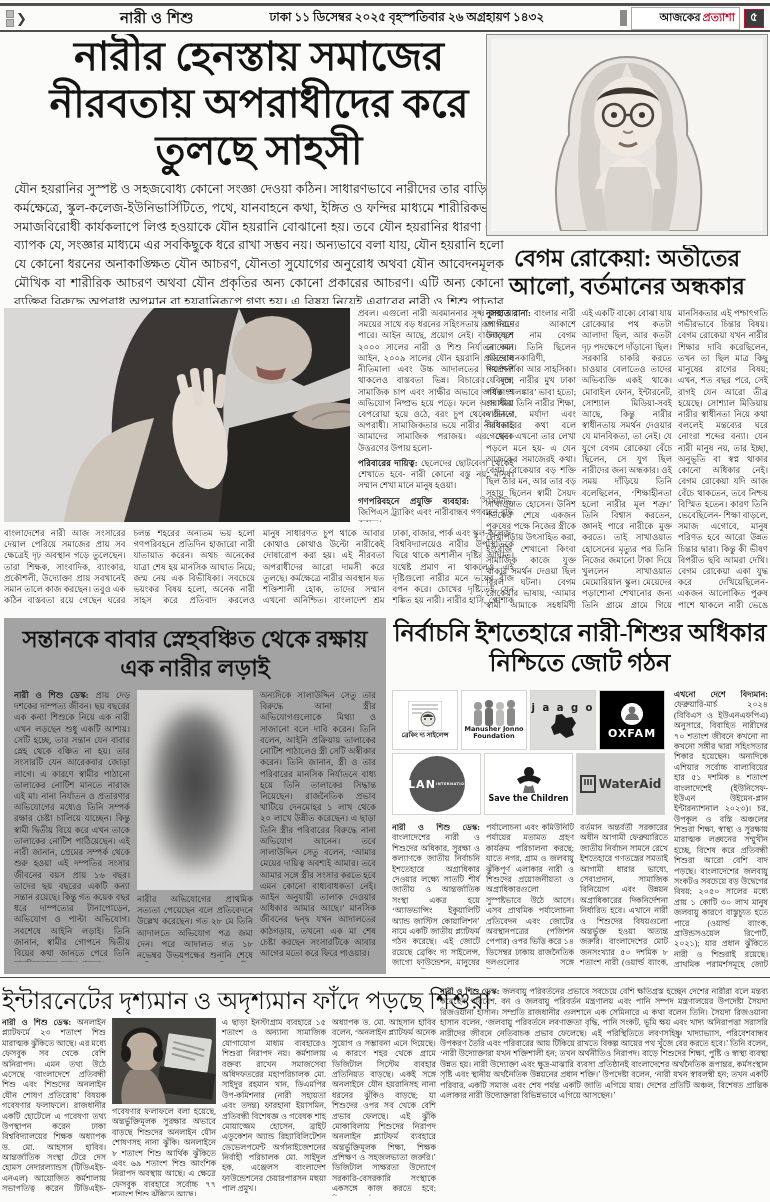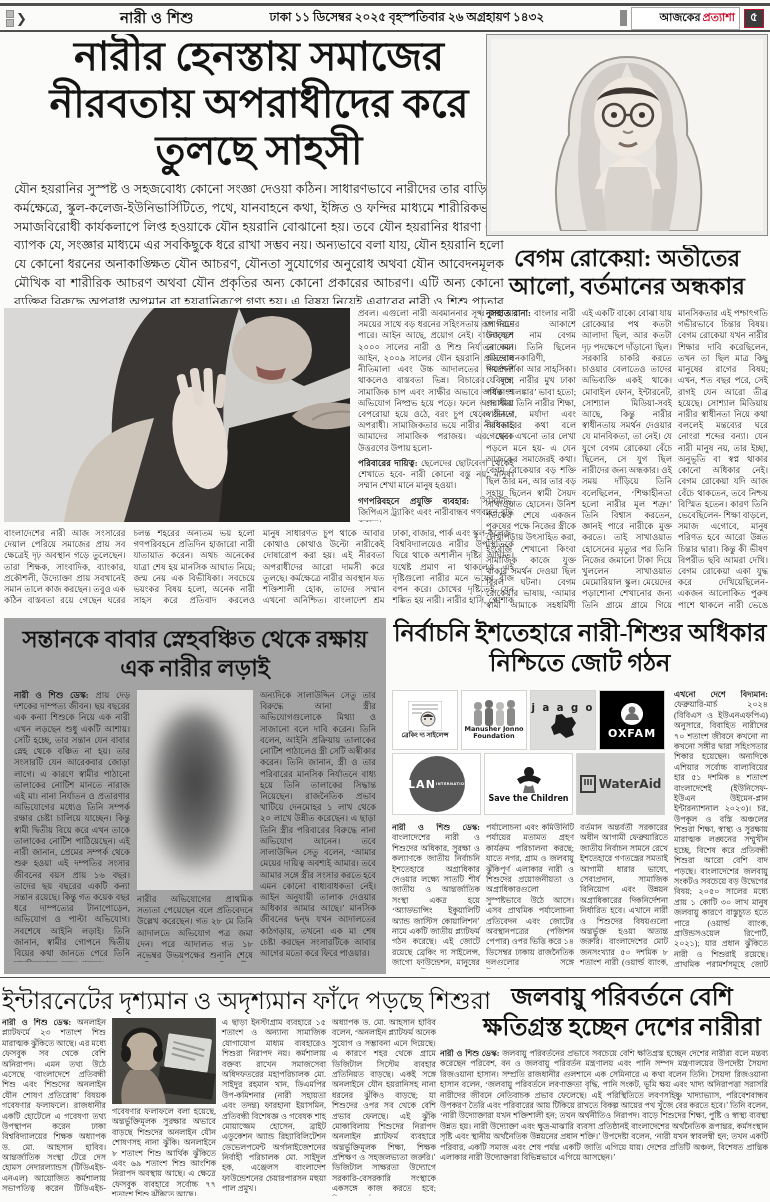--- a/index.html
+++ b/index.html
@@ -331,20 +331,19 @@
           </svg>
         </div>
         <span>গবেষণার ফলাফলে বলা হয়েছে, অন্তর্ভুক্তিমূলক সুরক্ষার অভাবে বাড়ছে শিশুদের অনলাইন যৌন শোষণসহ নানা ঝুঁকি। অনলাইনে ৮ শতাংশ শিশু আর্থিক ঝুঁকিতে এবং ৬৯ শতাংশ শিশু আংশিক নিরাপদ অবস্থায় আছে। এ ক্ষেত্রে ফেসবুক ব্যবহারে সর্বোচ্চ ৭৭ শতাংশ শিশু ঝুঁকিতে আছে।</span>
       </div>
       <div>এ ছাড়া ইনস্টাগ্রাম ব্যবহারে ১৫ শতাংশ ও অন্যান্য সামাজিক যোগাযোগ মাধ্যম ব্যবহারেও শিশুরা নিরাপদ নয়। কর্মশালায় বক্তব্য রাখেন সমাজসেবা অধিদফতরের মহাপরিচালক মো. সাইদুর রহমান খান, ডিএমপির উপ-কমিশনার (নারী সহায়তা এবং তদন্ত) ফারহানা ইয়াসমিন, প্রতিবন্ধী বিশেষজ্ঞ ও গবেষক শাহ মোয়াজ্জেম হোসেন, ব্রাইট এডুকেশন অ্যান্ড রিহ্যাবিলিটেশন ডেভেলপমেন্ট অর্গানাইজেশনের নির্বাহী পরিচালক মো. সাইদুল হক, এঞ্জেলস বাংলাদেশ ফাউন্ডেশনের চেয়ারপারসন মহুয়া পাল প্রমুখ।</div>
       <div>অধ্যাপক ড. মো. আহসান হাবিব বলেন, ‘অনলাইন প্ল্যাটফর্ম অনেক সুযোগ ও সম্ভাবনা এনে দিয়েছে। এ কারণে শহর থেকে গ্রামে ডিজিটাল সিস্টেম ব্যবহার প্রতিনিয়ত বাড়ছে। একই সঙ্গে অনলাইনে যৌন হয়রানিসহ নানা ধরনের ঝুঁকিও বাড়ছে; যা শিশুদের ওপর সব থেকে বেশি প্রভাব ফেলছে। এই ঝুঁকি মোকাবিলায় শিশুদের নিরাপদ অনলাইন প্ল্যাটফর্ম ব্যবহারে অন্তর্ভুক্তিমূলক শিক্ষা, শিক্ষক প্রশিক্ষণ ও সহজলভ্যতা জরুরি।’ ডিজিটাল সাক্ষরতা উদ্যোগে সরকারি-বেসরকারি সংস্থাকে একসঙ্গে কাজ করতে হবে; শিশুদের কণ্ঠস্বরকে প্রশস্ত করতে এবং নীতি ও সম্প্রসারণে চাপ দেওয়ার ক্ষেত্রে উন্নয়ন সংস্থাগুলোকে ভূমিকা রাখতে হবে।</div>
     </div>
   </section>
 
   <section class="climate">
-    <h2>জলবায়ু পরিবর্তনে বেশি ক্ষতিগ্রস্ত হচ্ছেন দেশের নারীরা</h2>
     <div class="body tinytxt">
       <b class="lead">নারী ও শিশু ডেস্ক:</b>
       <span>জলবায়ু পরিবর্তনের প্রভাবে সবচেয়ে বেশি ক্ষতিগ্রস্ত হচ্ছেন দেশের নারীরা বলে মন্তব্য করেছেন পরিবেশ, বন ও জলবায়ু পরিবর্তন মন্ত্রণালয় এবং পানি সম্পদ মন্ত্রণালয়ের উপদেষ্টা সৈয়দা রিজওয়ানা হাসান। সম্প্রতি রাজধানীর গুলশানে এক সেমিনারে এ কথা বলেন তিনি। সৈয়দা রিজওয়ানা হাসান বলেন, ‘জলবায়ু পরিবর্তনে লবণাক্ততা বৃদ্ধি, পানি সংকট, ভূমি ক্ষয় এবং খাদ্য অনিরাপত্তা সরাসরি নারীদের জীবনে নেতিবাচক প্রভাব ফেলেছে। এই পরিস্থিতিতে লবণসহিষ্ণু খাদ্যাভ্যাস, পরিবেশবান্ধব উপকরণ তৈরি এবং পরিবারের আয় টিকিয়ে রাখতে বিকল্প আয়ের পথ খুঁজে বের করতে হবে।’ তিনি বলেন, ‘নারী উদ্যোক্তারা যখন শক্তিশালী হন; তখন অর্থনীতিও নিরাপদ। বাড়ে শিশুদের শিক্ষা, পুষ্টি ও স্বাস্থ্য ব্যবস্থা উন্নত হয়। নারী উদ্যোক্তা এবং ক্ষুদ্র-মাঝারি ব্যবসা প্রতিষ্ঠানই বাংলাদেশের অর্থনৈতিক রূপান্তর, কর্মসংস্থান সৃষ্টি এবং স্থানীয় অর্থনৈতিক উন্নয়নের প্রধান শক্তি।’ উপদেষ্টা বলেন, ‘নারী যখন স্বাবলম্বী হন; তখন একটি পরিবার, একটি সমাজ এবং শেষ পর্যন্ত একটি জাতি এগিয়ে যায়। দেশের প্রতিটি অঞ্চল, বিশেষত প্রান্তিক এলাকার নারী উদ্যোক্তারা বিভিন্নভাবে এগিয়ে আসছেন।’</span>
     </div>
   </section>
 
 </div>
 
 </body></html>

